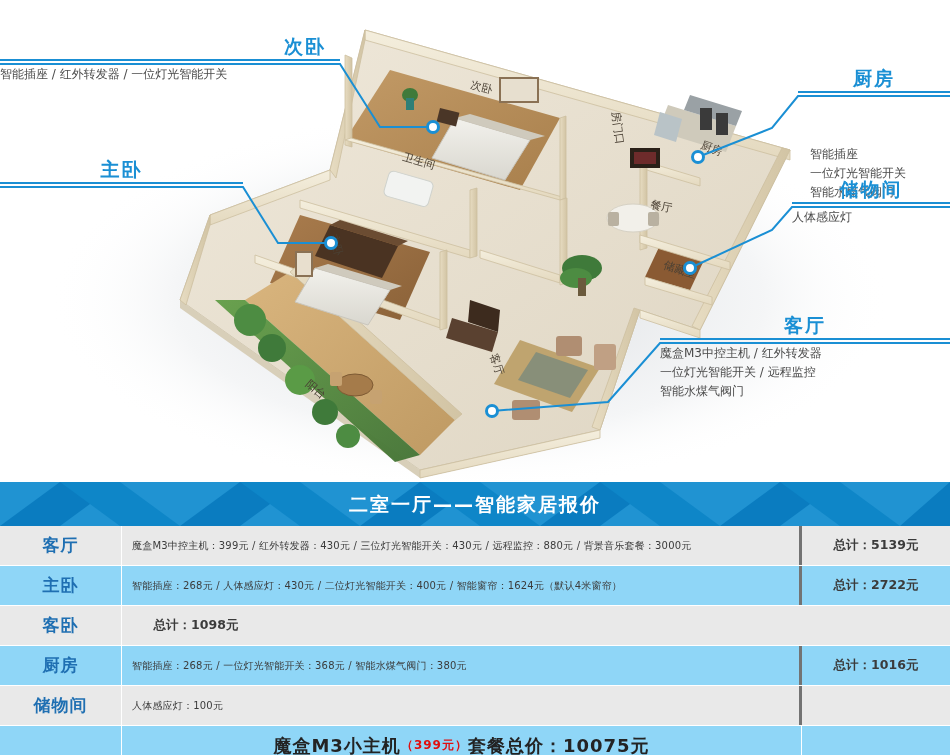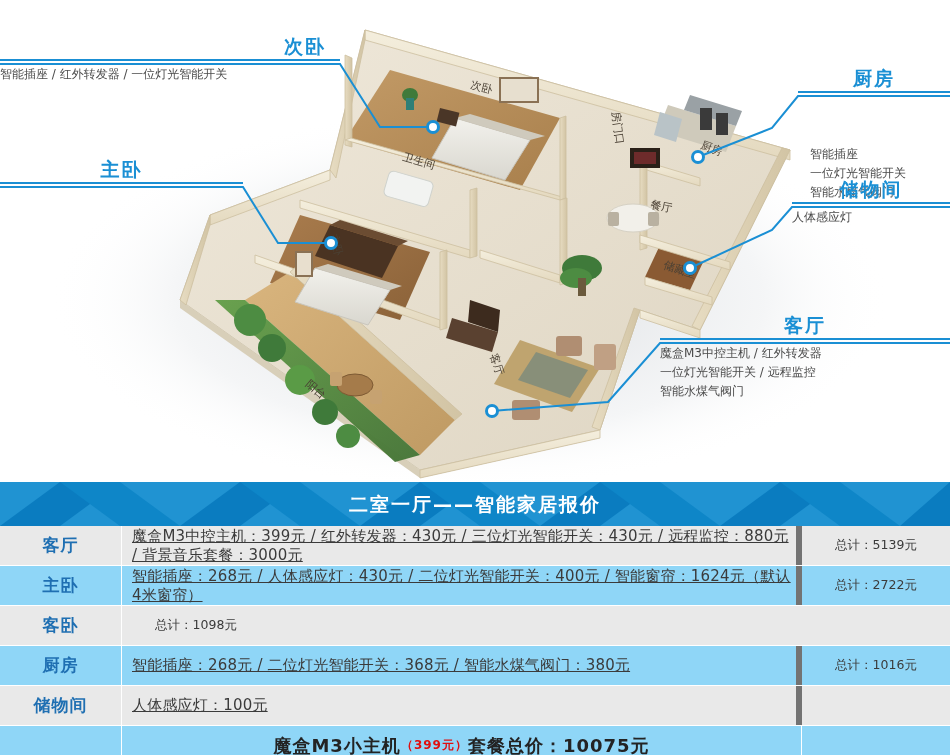--- a/index.html
+++ b/index.html
@@ -87,30 +87,30 @@
     font-size: 17px;
     font-weight: bold;
     letter-spacing: 1px;
     border-right: 1px solid #ffffff;
   }
   .qcell-items {
     flex: 1 1 auto;
     display: flex; align-items: center;
     padding-left: 10px;
     color: #3b3b3b;
-    font-size: 15px;
+    font-size: 10px;
     letter-spacing: 0.2px;
-    border-right: 6px solid #737373;
-    text-decoration: underline;
+    border-right: 3px solid #737373;
   }
   .qcell-total {
     width: 148px; flex: 0 0 148px;
     display: flex; align-items: center; justify-content: center;
     color: #3b3b3b;
     font-size: 12.5px;
+    font-weight: bold;
   }
   #qrow-total {
     display: flex; width: 950px;
     background: #8fd6f7;
     border-bottom: 3px solid #0a7cc0;
     min-height: 42px;
   }
   #qrow-total .t-left {
     width: 122px; flex: 0 0 122px;
     border-right: 1px solid #ffffff;
@@ -397,21 +397,21 @@
       <div class="qcell-total">总计：2722元</div>
     </div>
 
     <div class="qrow odd">
       <div class="qcell-room">客卧</div>
       <div class="qcell-total">总计：1098元</div>
     </div>
 
     <div class="qrow even">
       <div class="qcell-room">厨房</div>
-      <div class="qcell-items">智能插座：268元   /   二位灯光智能开关：368元 /  智能水煤气阀门：380元</div>
+      <div class="qcell-items">智能插座：268元   /   一位灯光智能开关：368元 /  智能水煤气阀门：380元</div>
       <div class="qcell-total">总计：1016元</div>
     </div>
 
     <div class="qrow odd">
       <div class="qcell-room">储物间</div>
       <div class="qcell-items">人体感应灯：100元</div>
       <div class="qcell-total"></div>
     </div>
 
     <div id="qrow-total">

